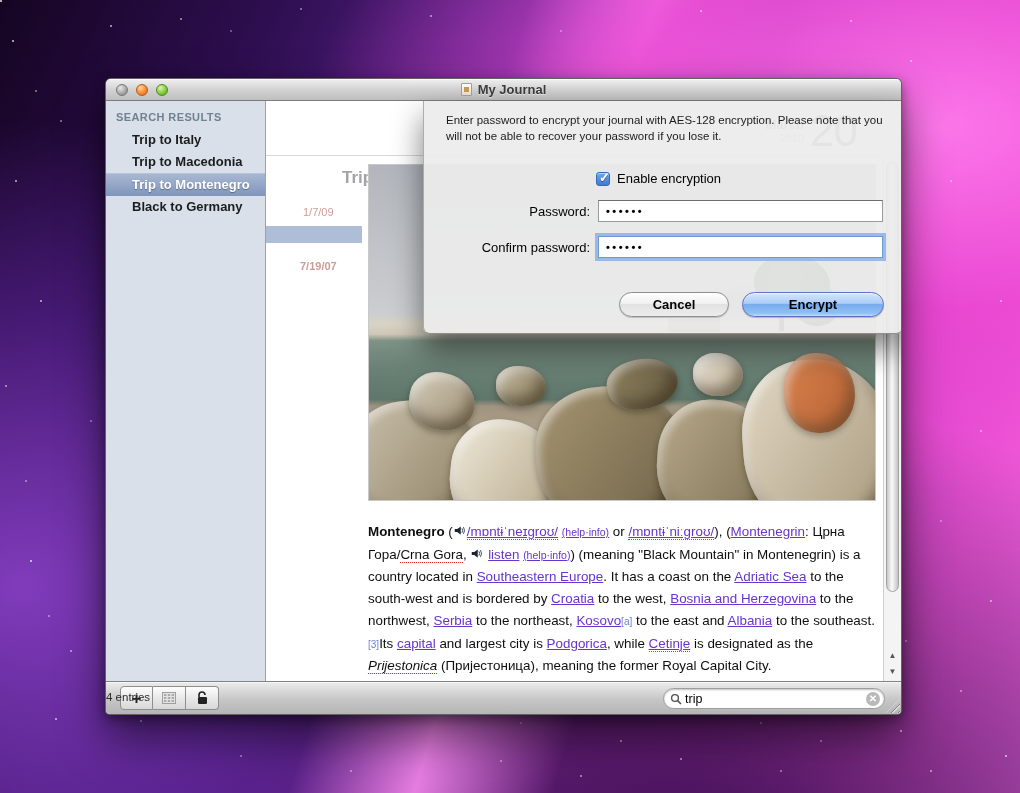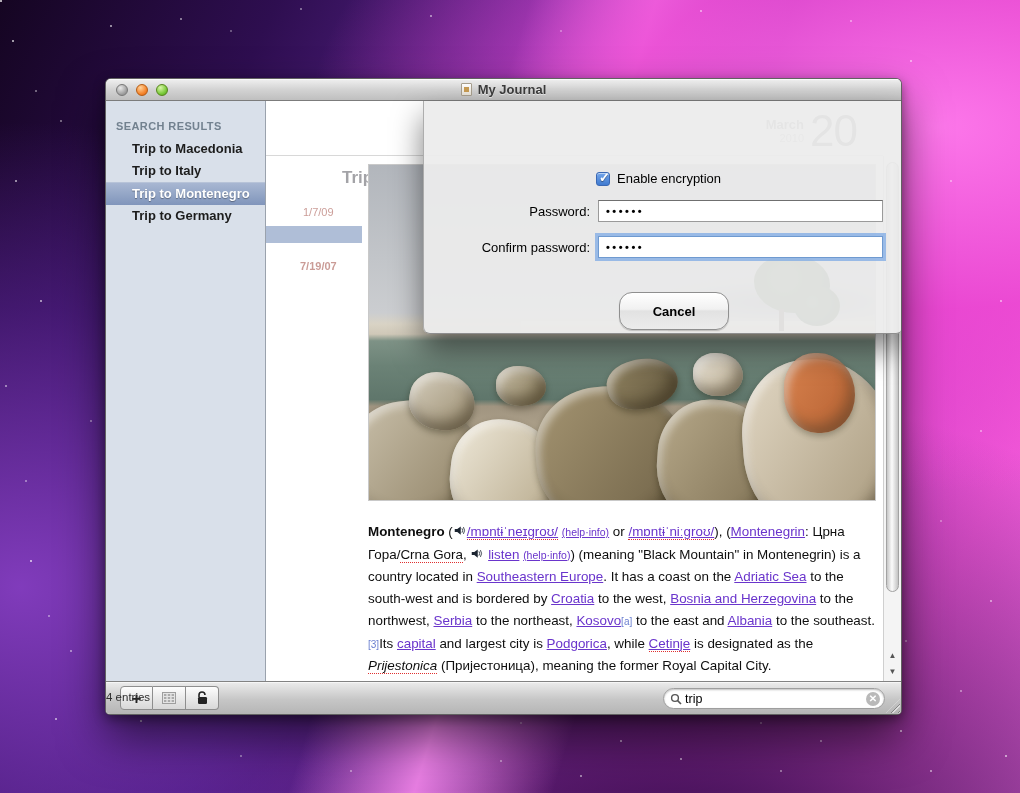--- a/index.html
+++ b/index.html
@@ -57,21 +57,21 @@
   .tl .zoomb{ background:radial-gradient(circle at 35% 28%, #d9f5a8, #7ccb3c 60%, #4f9e1c); border:1px solid #56851c; }
   .title-wrap{ display:flex; align-items:center; gap:6px; }
   .doc-icon{ width:11px; height:13px; background:linear-gradient(#fdfdfd,#e8e2d6); border:1px solid #a79f8e; border-radius:1px; position:relative; }
   .doc-icon::after{ content:""; position:absolute; left:2px; top:3px; width:5px; height:5px; background:#c79b52; }
   .title-text{ font-size:13px; font-weight:bold; color:#3c3c3c; text-shadow:0 1px 0 rgba(255,255,255,.6); }
 
   .win-body{ position:absolute; left:0; top:22px; right:0; bottom:33px; }
 
   
   .sidebar{ position:absolute; left:0; top:0; width:160px; bottom:0; background:#d9e0ea; border-right:1px solid #9aa2ad; }
-  .sb-header{ padding:10px 0 6px 10px; font-size:11px; font-weight:bold; color:#72818f; letter-spacing:.4px;margin-top:9px; }
+  .sb-header{ padding:10px 0 6px 10px; font-size:11px; font-weight:bold; color:#72818f; letter-spacing:.4px; }
   .sb-item{ height:22px; line-height:22px; padding-left:26px; font-size:13px; font-weight:bold; color:#1c1c1c; white-space:nowrap; overflow:hidden; }
   .sb-item.sel{ color:#fff; text-shadow:0 1px 1px rgba(0,0,0,.35);
     background:linear-gradient(#a8b7d2,#8095bb); border-top:1px solid #b7c3d8; border-bottom:1px solid #76главbb; height:23px; line-height:21px; }
 
   
   .content{ position:absolute; left:160px; top:0; right:0; bottom:0; background:#fff; }
   .entry-header{ position:absolute; left:0; top:0; right:18px; height:55px; background:#fff; border-bottom:1px solid #d8d8d8; }
   .date-block{ position:absolute; right:26px; top:8px; display:flex; align-items:center; gap:6px; }
   .date-small{ display:flex; flex-direction:column; align-items:flex-end; }
   .date-month{ font-size:13px; font-weight:bold; color:#8e8e8e; line-height:14px; }
@@ -146,21 +146,21 @@
   .checkbox::after{ content:"✓"; position:absolute; left:2px; top:-3px; color:#fff; font-size:13px; font-weight:bold; text-shadow:0 1px 1px rgba(0,0,0,.4); }
   .cb-label{ font-size:13px; color:#000; }
   .frow{ position:absolute; left:0; width:100%; }
   .frow-pass{ top:99px; } .frow-conf{ top:135px; }
   .flabel{ position:absolute; right:312px; width:300px; text-align:right; font-size:13px; color:#000; top:4px; }
   .ffield{ position:absolute; left:174px; top:0; width:285px; height:22px; background:#fff;
     border:1px solid #9a9a9a; border-top-color:#6f6f6f;
     font-family:"Liberation Sans",sans-serif; font-size:11px; font-weight:bold; letter-spacing:2.5px; padding:0 7px; color:#000; }
   .ffield.focused{ border:1px solid #6f9ad0; box-shadow:0 0 0 3px rgba(125,170,228,.75); }
   .btn-row{ position:absolute; top:191px; left:0; width:100%; height:25px; }
-  .btn{ position:absolute; height:38px; border-radius:13px; font-size:13px; font-weight:bold; color:#000;
+  .btn{ position:absolute; height:25px; border-radius:13px; font-size:13px; font-weight:bold; color:#000;
     display:flex; align-items:center; justify-content:center; cursor:default; }
   .btn-cancel{ left:195px; width:110px; background:linear-gradient(#ffffff,#f1f1f1 45%,#e2e2e2 50%,#ececec);
     border:1px solid #8f8f8f; box-shadow:0 1px 1px rgba(0,0,0,.18); }
   .btn-encrypt{ left:318px; width:142px; background:linear-gradient(180deg,#d6e7fb 0%,#a9ccf7 45%,#78abee 50%,#8fc0f4 88%,#bce0f9 100%);
     border:1px solid #5f6fc4; box-shadow:inset 0 1px 0 rgba(255,255,255,.65), 0 1px 1px rgba(0,0,0,.22); }
 
   
   .statusbar{ position:absolute; left:0; right:0; bottom:0; height:33px;
     background:linear-gradient(#ececec,#c6c6c6 55%,#b5b5b5);
     border-top:1px solid #828282; box-shadow:inset 0 1px 0 rgba(255,255,255,.55); }
@@ -198,24 +198,24 @@
       <div class="title-wrap">
         <span class="doc-icon"></span>
         <span class="title-text">My Journal</span>
       </div>
     </div>
 
     <div class="win-body">
 
       <div class="sidebar">
         <div class="sb-header">SEARCH RESULTS</div>
+        <div class="sb-item">Trip to Italy</div>
         <div class="sb-item">Trip to Macedonia</div>
-        <div class="sb-item">Trip to Italy</div>
         <div class="sb-item sel">Trip to Montenegro</div>
-        <div class="sb-item">Trip to Germany</div>
+        <div class="sb-item">Black to Germany</div>
       </div>
 
       <div class="content">
         <div class="entry-header">
           <div class="date-block">
             <div class="date-small">
               <span class="date-month">March</span>
               <span class="date-year">2010</span>
             </div>
             <span class="date-day">20</span>
@@ -259,38 +259,40 @@
 
         <div class="vscroll">
           <div class="vthumb"></div>
           <div class="varrows">
             <div>▲</div>
             <div>▼</div>
           </div>
         </div>
 
         <div class="sheet">
+          <div class="sheet-msg">Enter password to encrypt your journal with AES-128 encryption. Please note that you will not be able to recover your password if you lose it.</div>
 
           <div class="cb-row">
             <span class="checkbox"></span>
             <span class="cb-label">Enable encryption</span>
           </div>
 
           <div class="frow frow-pass">
             <span class="flabel">Password:</span>
             <input class="ffield" type="text" readonly="" value="••••••" style="">
           </div>
 
           <div class="frow frow-conf">
             <span class="flabel">Confirm password:</span>
             <input class="ffield focused" type="text" readonly="" value="••••••" style="">
           </div>
 
           <div class="btn-row">
             <div class="btn btn-cancel">Cancel</div>
+            <div class="btn btn-encrypt">Encrypt</div>
           </div>
         </div>
       </div>
     </div>
 
     <div class="statusbar">
       <div class="btn-group">
         <div class="sq-btn">
           <span class="plus-glyph">+</span>
         </div>

